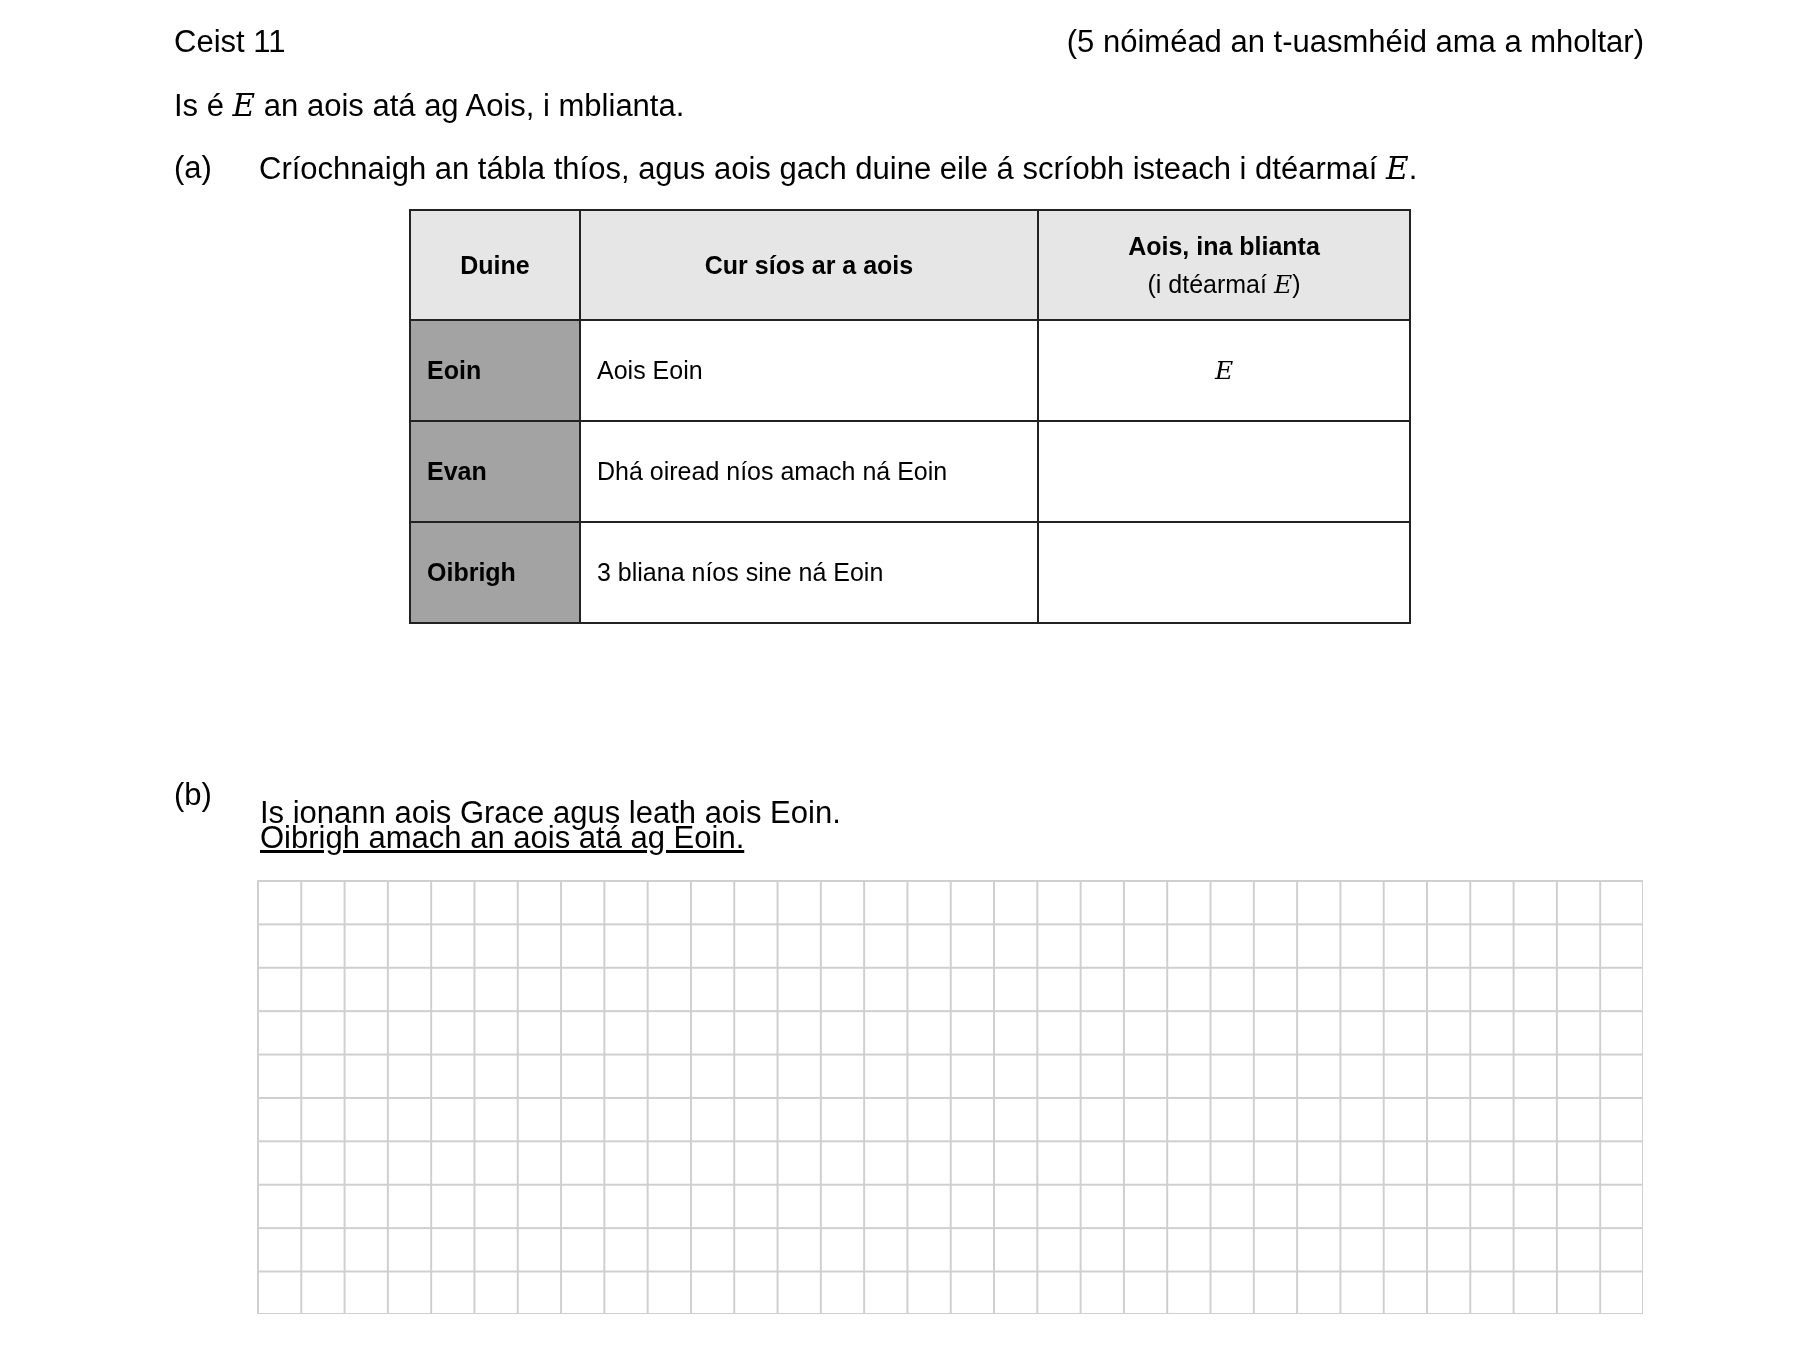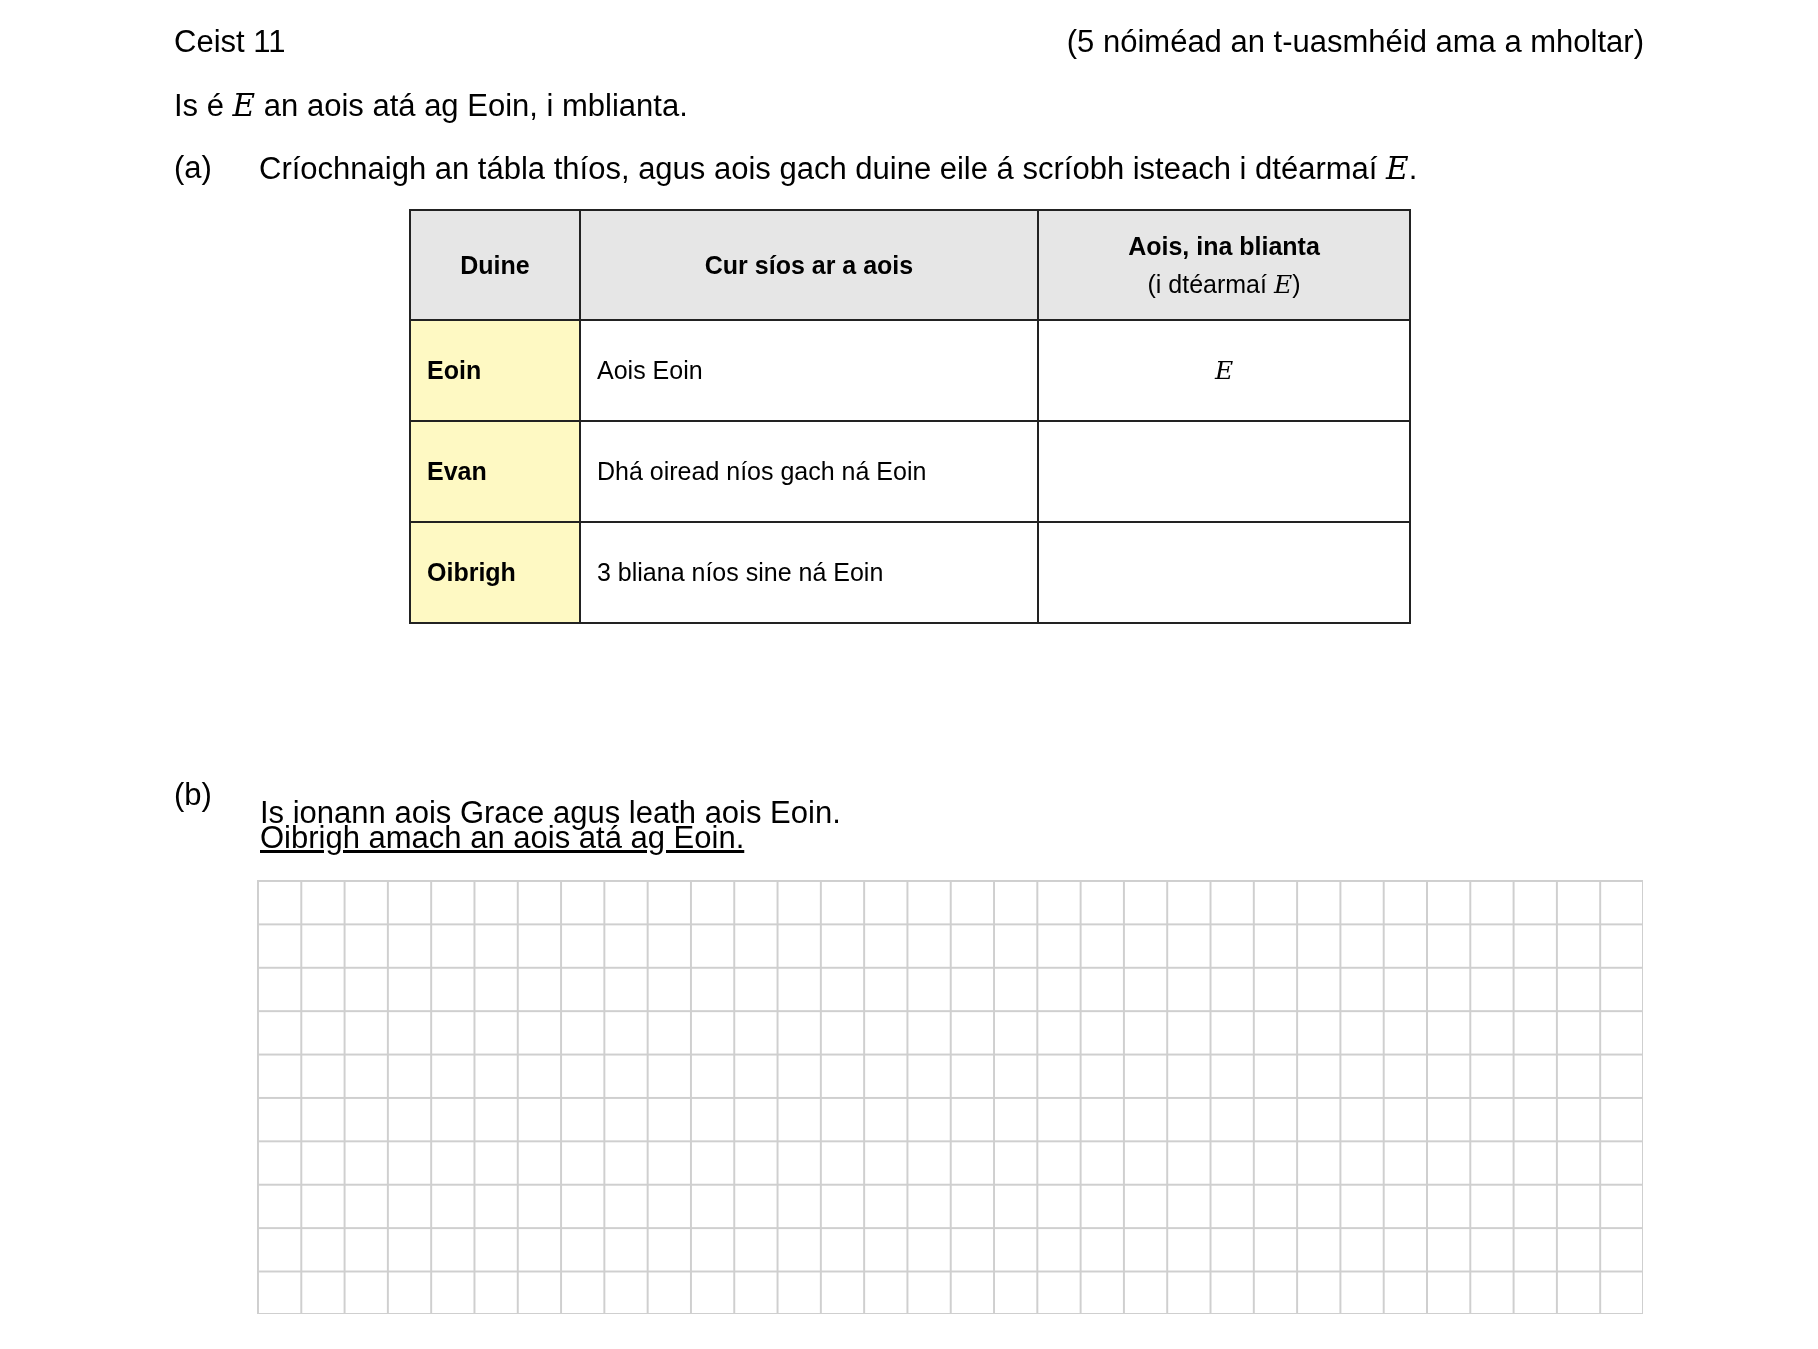--- a/index.html
+++ b/index.html
@@ -17,38 +17,38 @@
   #part-b-label { left:174px; top:777px; }
   #part-b-text1 { left:260px; top:795px; }
   #part-b-text2 { left:260px; top:820px;text-decoration:underline; }
 
   table.age { position:absolute; left:409px; top:209px; width:1002px;
               border-collapse:collapse; font-size:25px; }
   table.age td, table.age th { border:2px solid #222; padding:0 16px; }
   table.age th { background:#e6e6e6; font-weight:bold; height:108px; text-align:center; line-height:38px; }
   table.age th .sub { font-weight:normal; }
   table.age td { height:99px; }
-  table.age td.name { background:#fef9c3; font-weight:bold; width:136px; }
+  table.age td.name { background:#a3a3a3; font-weight:bold; width:136px; }
   table.age td.desc { width:424px;margin-top:32px; }
   table.age td.ans { text-align:center; }
 
   .grid { position:absolute; left:257px; top:880px; width:1386px; height:434px;
           border:1.5px solid #cfcfcf; box-sizing:border-box;
           background-image:
             linear-gradient(to right, #cfcfcf 1.5px, transparent 1.5px),
             linear-gradient(to bottom, #cfcfcf 1.5px, transparent 1.5px);
           background-size:43.3px 43.4px; background-position:-1px -1px; }
 </style>
 </head>
 <body>
 
 <div id="q-title" class="abs txt bold">Ceist 11</div>
 <div id="q-time" class="abs txt bold">(5 nóiméad an t-uasmhéid ama a mholtar)</div>
 
-<div id="intro" class="abs txt"><span>Is é </span><span class="math">E</span><span> an aois atá ag Eoin, i mblianta.</span></div>
+<div id="intro" class="abs txt"><span>Is é </span><span class="math">E</span><span> an aois atá ag Aois, i mblianta.</span></div>
 
 <div id="part-a-label" class="abs txt bold">(a)</div>
 <div id="part-a-text" class="abs txt"><span>Críochnaigh an tábla thíos, agus aois gach duine eile á scríobh isteach i dtéarmaí </span><span class="math">E</span><span>.</span></div>
 
 <table class="age">
   <tbody>
       <tr>
     <th>Duine</th>
     <th>Cur síos ar a aois</th>
     <th>
@@ -56,21 +56,21 @@
       <div class="sub"><span>(i dtéarmaí </span><span class="math">E</span><span>)</span></div>
     </th>
   </tr>
   <tr>
     <td class="name">Eoin</td>
     <td class="desc">Aois Eoin</td>
     <td class="ans math">E</td>
   </tr>
   <tr>
     <td class="name">Evan</td>
-    <td class="desc">Dhá oiread níos gach ná Eoin</td>
+    <td class="desc">Dhá oiread níos amach ná Eoin</td>
     <td class="ans"></td>
   </tr>
   <tr>
     <td class="name">Oibrigh</td>
     <td class="desc">3 bliana níos sine ná Eoin</td>
     <td class="ans"></td>
   </tr>
 </tbody>
   </table>
 

